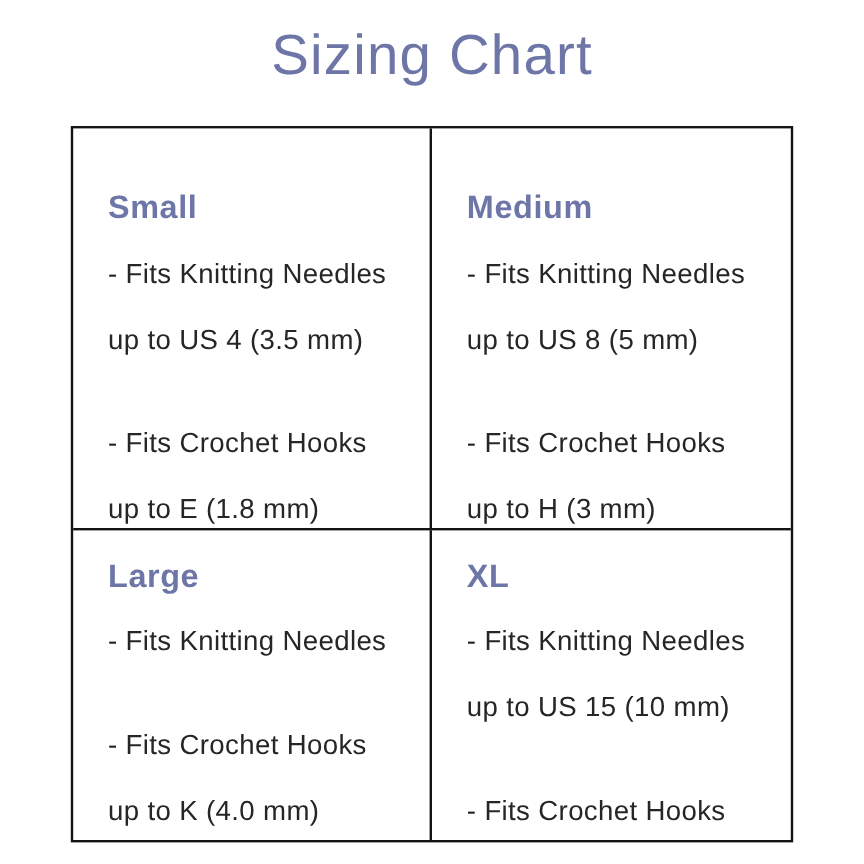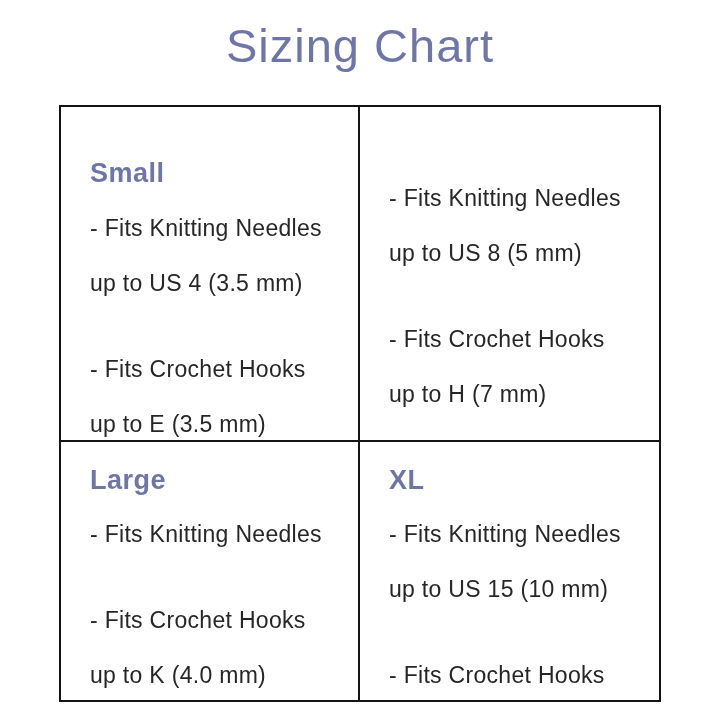--- a/index.html
+++ b/index.html
@@ -74,29 +74,30 @@
   <div class="title">Sizing Chart</div>
 
   <div class="grid">
 
     <div class="cell c1">
       <div class="size-label">Small</div>
       <div class="spec-line">- Fits Knitting Needles</div>
       <div class="spec-line">up to US 4 (3.5 mm)</div>
       <div class="block-gap"></div>
       <div class="spec-line">- Fits Crochet Hooks</div>
-      <div class="spec-line">up to E (3.5 mm)</div>
+      <div class="spec-line">up to E (1.8 mm)</div>
     </div>
 
     <div class="cell c2">
+      <div class="size-label">Medium</div>
       <div class="spec-line">- Fits Knitting Needles</div>
       <div class="spec-line">up to US 8 (5 mm)</div>
       <div class="block-gap"></div>
       <div class="spec-line">- Fits Crochet Hooks</div>
-      <div class="spec-line">up to H (7 mm)</div>
+      <div class="spec-line">up to H (3 mm)</div>
     </div>
 
     <div class="cell c3">
       <div class="size-label">Large</div>
       <div class="spec-line">- Fits Knitting Needles</div>
       <div class="block-gap"></div>
       <div class="spec-line">- Fits Crochet Hooks</div>
       <div class="spec-line">up to K (4.0 mm)</div>
     </div>
 

